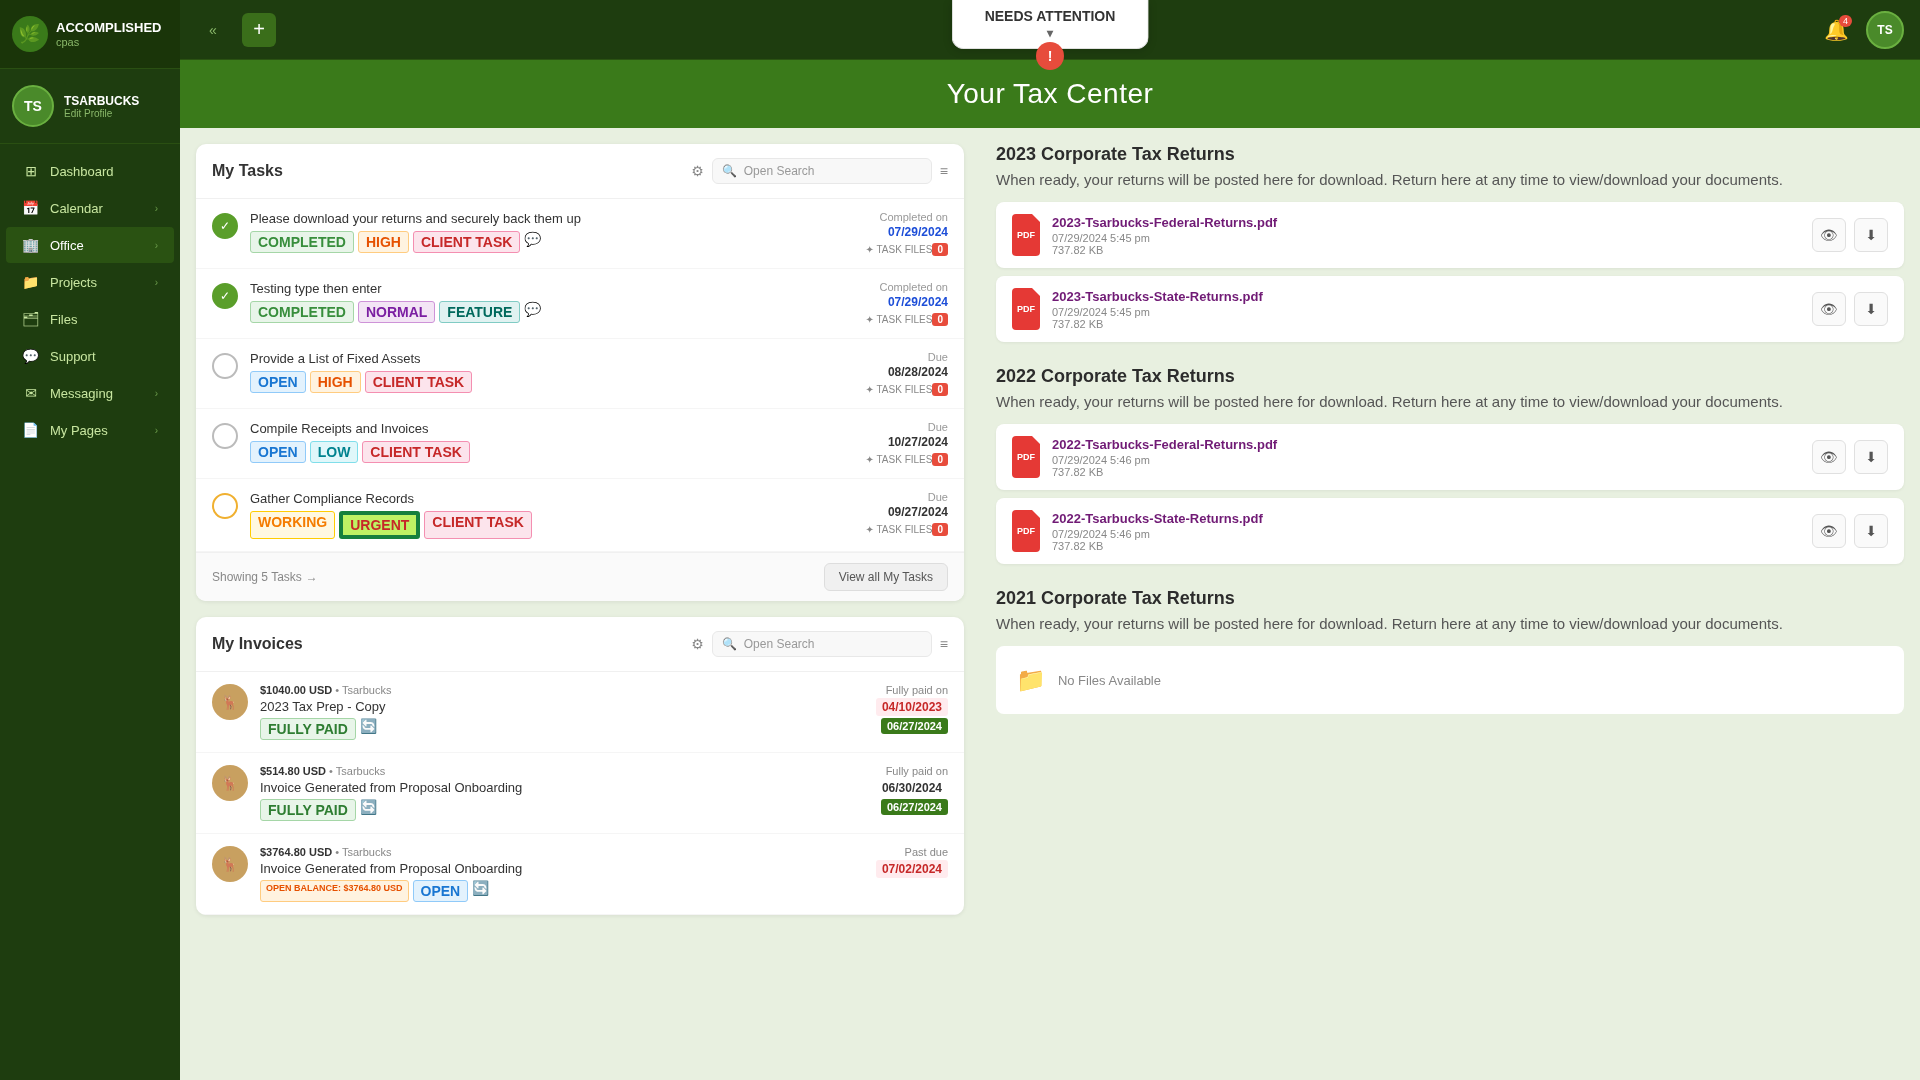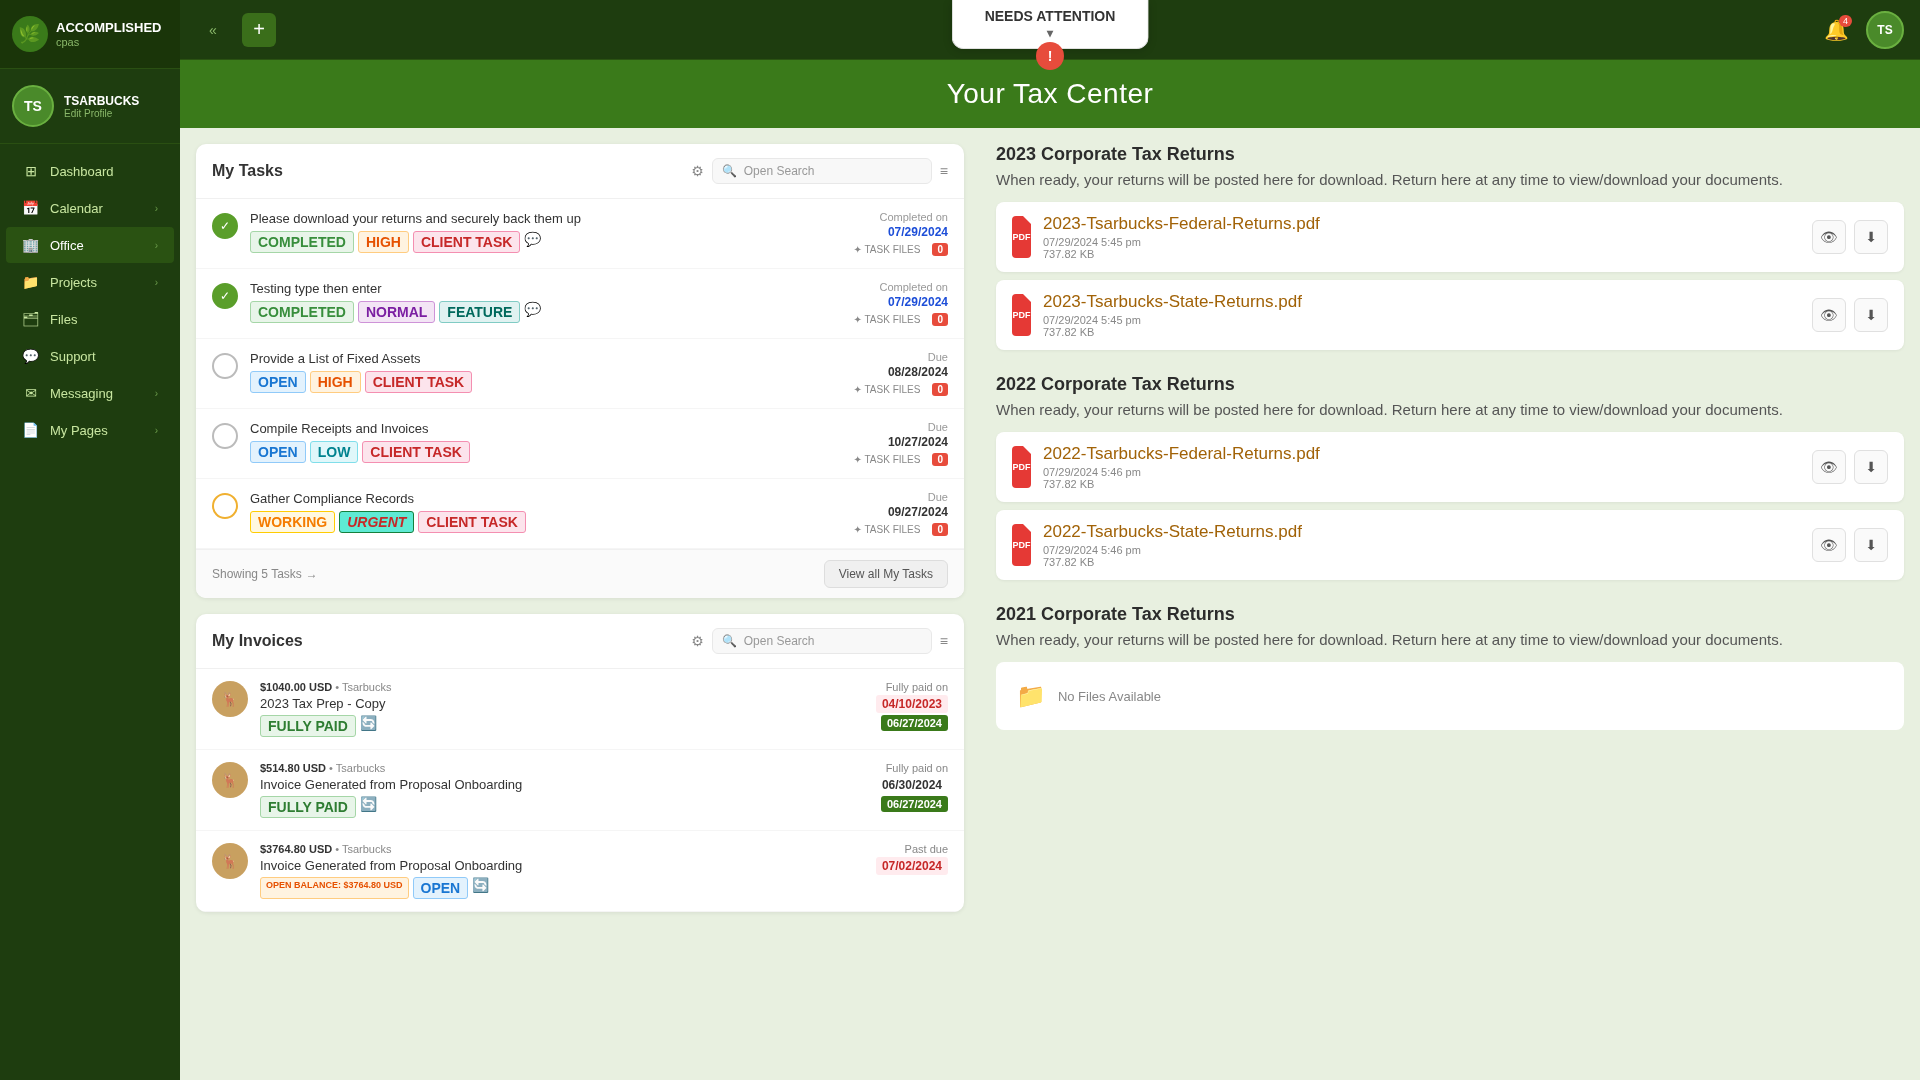--- a/index.html
+++ b/index.html
@@ -202,32 +202,32 @@
       padding: 2px 7px;
       border-radius: 3px;
       text-transform: uppercase;
     }
     .tag.completed { background: #e8f5e9; color: #388e3c; border: 1px solid #a5d6a7; }
     .tag.open { background: #e3f2fd; color: #1976d2; border: 1px solid #90caf9; }
     .tag.working { background: #fff8e1; color: #f57c00; border: 1px solid #ffcc02; }
     .tag.high { background: #fff3e0; color: #e65100; border: 1px solid #ffcc80; }
     .tag.normal { background: #f3e5f5; color: #7b1fa2; border: 1px solid #ce93d8; }
     .tag.low { background: #e0f7fa; color: #00838f; border: 1px solid #80deea; }
-    .tag.urgent { background: #5eead4; color: #c62828; border: 1px solid #15803d; font-style: italic; }
+    .tag.urgent { background: #bef264; color: #c62828; border: 4px solid #15803d; }
     .tag.feature { background: #e0f2f1; color: #00695c; border: 1px solid #80cbc4; }
     .tag.client-task { background: #fce4ec; color: #c62828; border: 1px solid #f48fb1; }
     .task-meta { text-align: right; min-width: 120px; font-size: 11px; }
     .task-date-label { color: #999; margin-bottom: 2px; }
     .task-date { font-size: 12px; font-weight: 600; color: #e74c3c; }
     .task-date.green { color: #1d4ed8; }
     .task-date.normal-date { color: #333; }
     .task-files {
       display: flex;
       align-items: center;
-      gap: 12px;
+      gap: 0;
       margin-top: 4px;
       font-size: 10px;
       color: #888;
       justify-content: flex-end;
     }
     .files-badge {
       background: #e74c3c;
       color: #fff;
       border-radius: 3px;
       padding: 1px 5px;
@@ -292,30 +292,30 @@
       background: #fff;
       border-radius: 8px;
       padding: 12px 16px;
       margin-bottom: 8px;
       display: flex;
       align-items: center;
       gap: 12px;
       box-shadow: 0 1px 3px rgba(0,0,0,0.06);
     }
     .pdf-icon {
-      width: 19px; height: 42px;
+      width: 28px; height: 42px;
       background: #e53935;
       border-radius: 4px;
       display: flex; flex-direction: column; align-items: center; justify-content: center;
       color: #fff; font-size: 9px; font-weight: 700;
       position: relative;
     }
     .pdf-icon::before { content: ''; position: absolute; top: 0; right: 0; width: 0; height: 0; border-style: solid; border-width: 0 8px 8px 0; border-color: transparent #fff transparent transparent; }
     .file-details { flex: 1; }
-    .file-name { font-size: 17px; color: #a16207; margin-bottom: 2px; }
+    .file-name { font-size: 13px; color: #701a75; margin-bottom: 2px; font-weight: bold; }
     .file-meta { font-size: 11px; color: #888; }
     .file-actions { display: flex; gap: 8px; }
     .file-btn {
       width: 34px; height: 34px;
       border: 1px solid #e0e0e0;
       border-radius: 6px;
       display: flex; align-items: center; justify-content: center;
       color: #555; font-size: 14px; cursor: pointer; background: #fafafa;
     }
 

